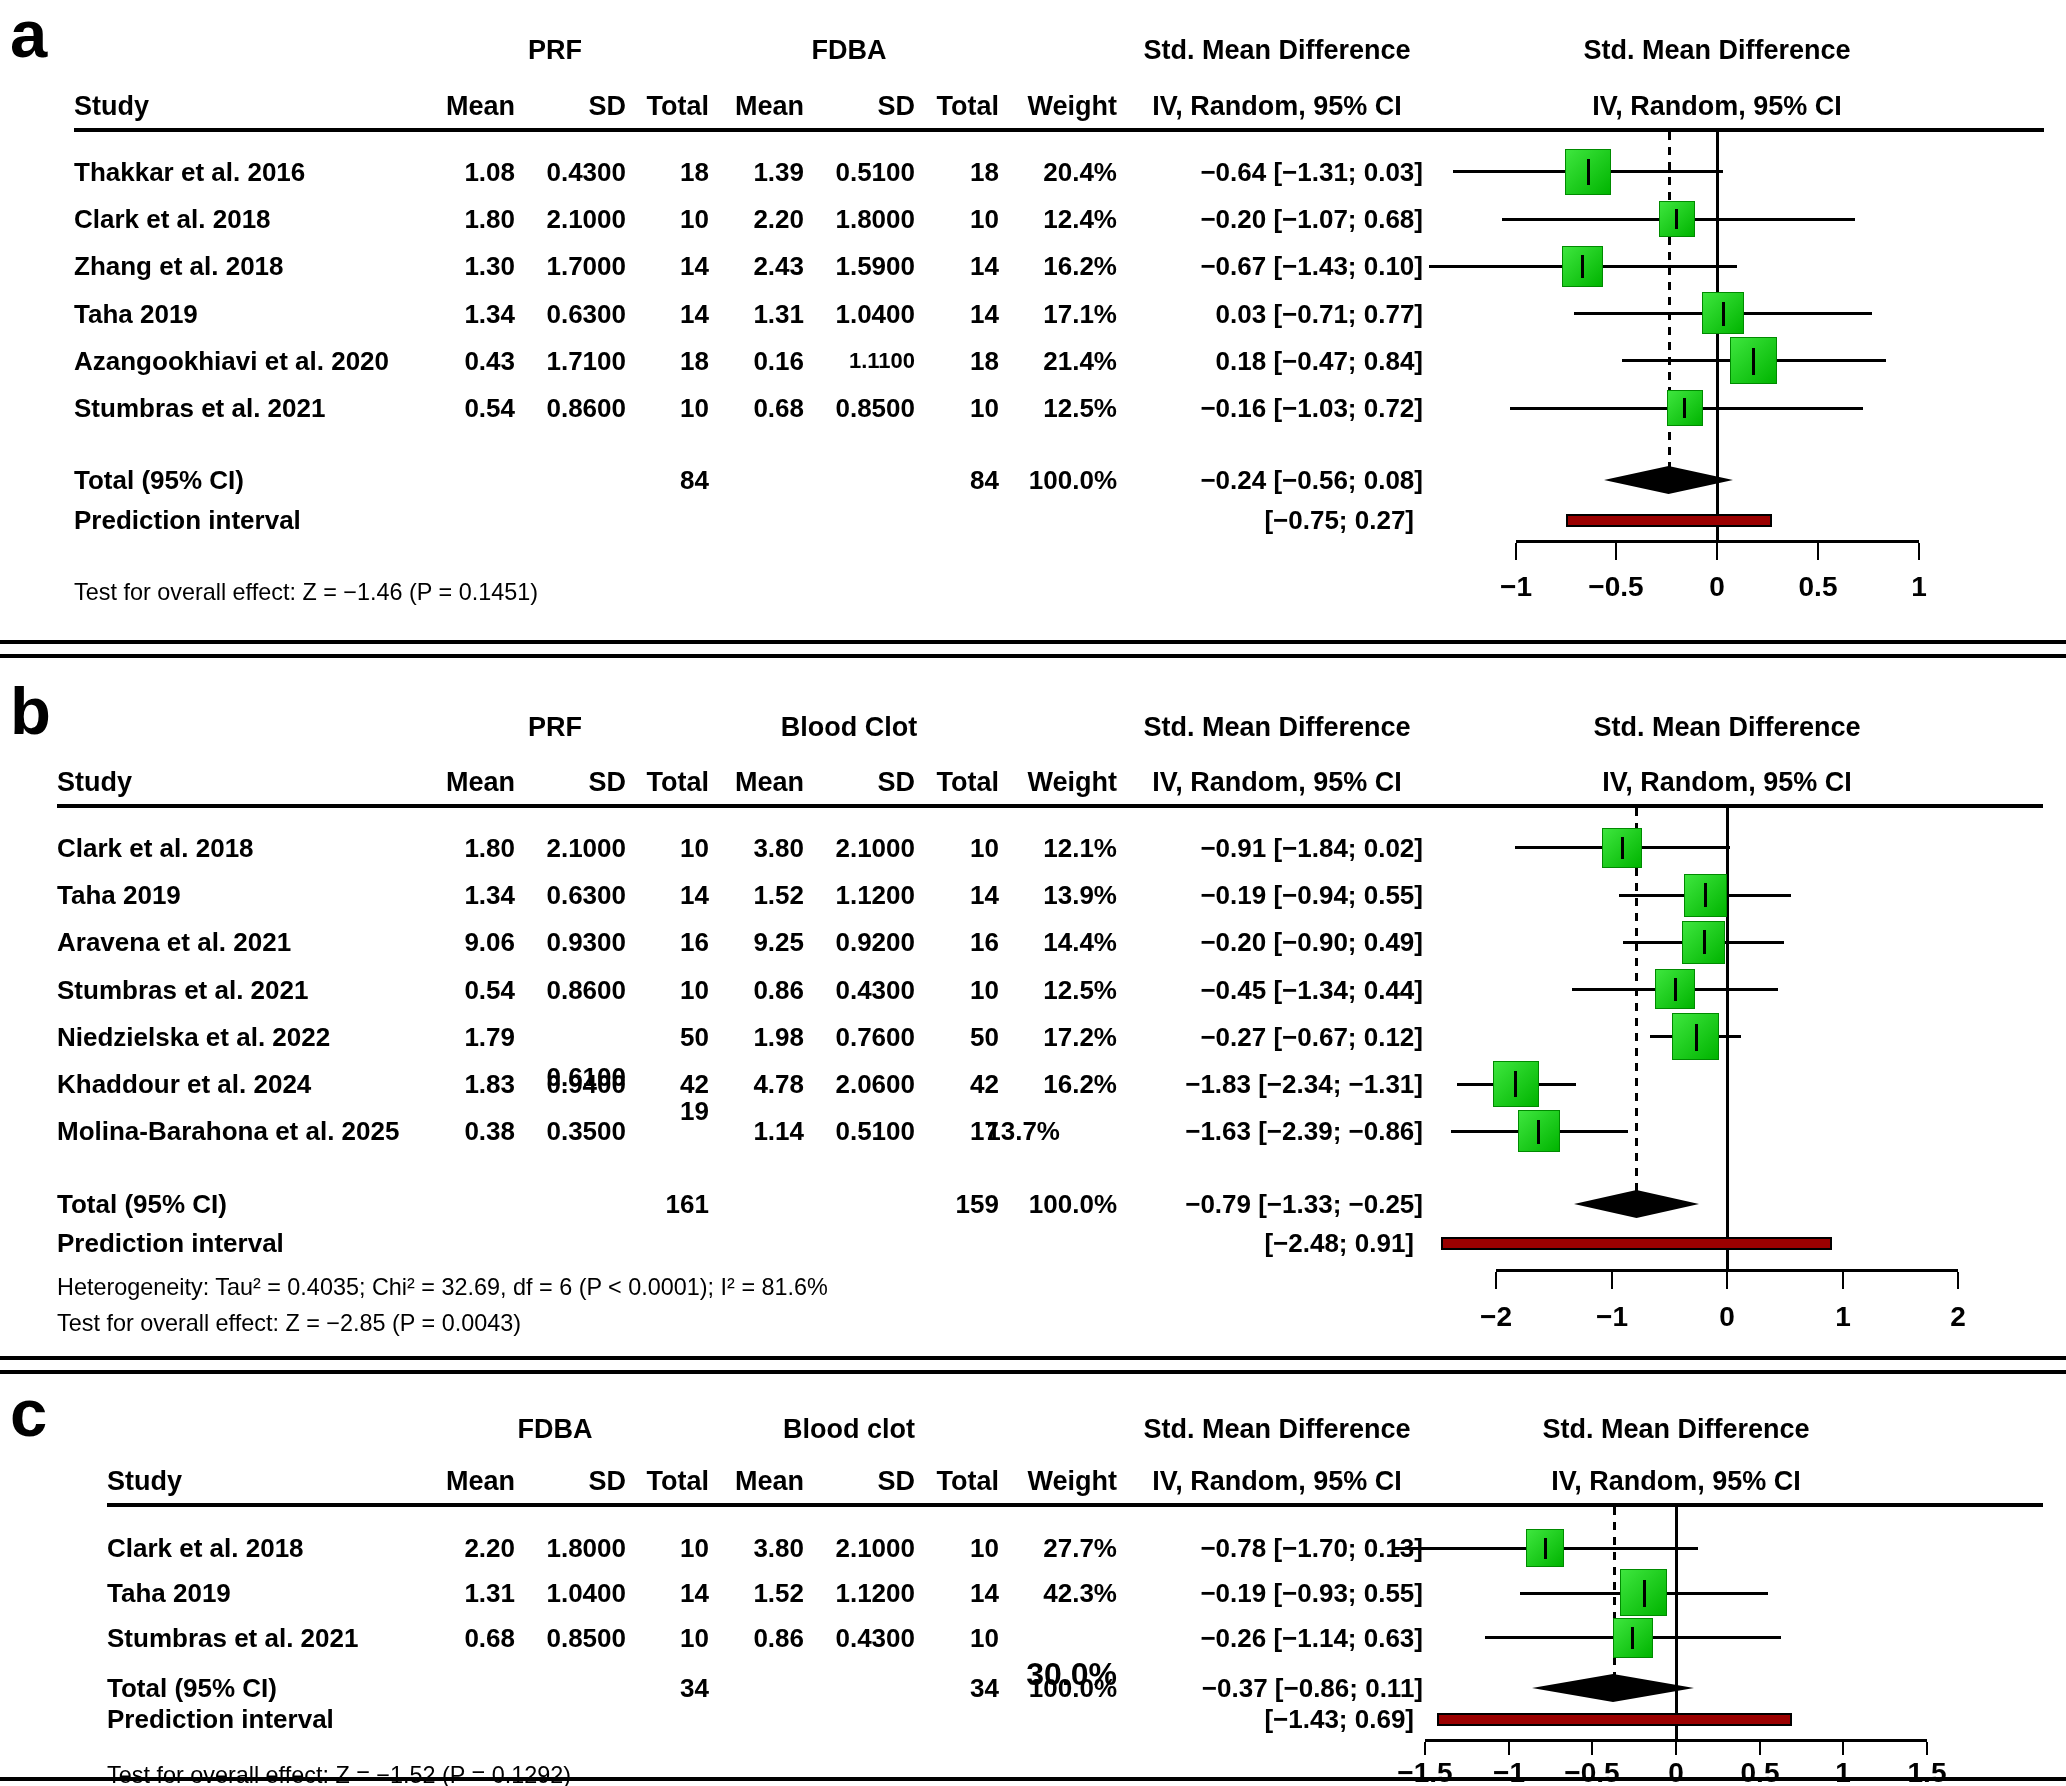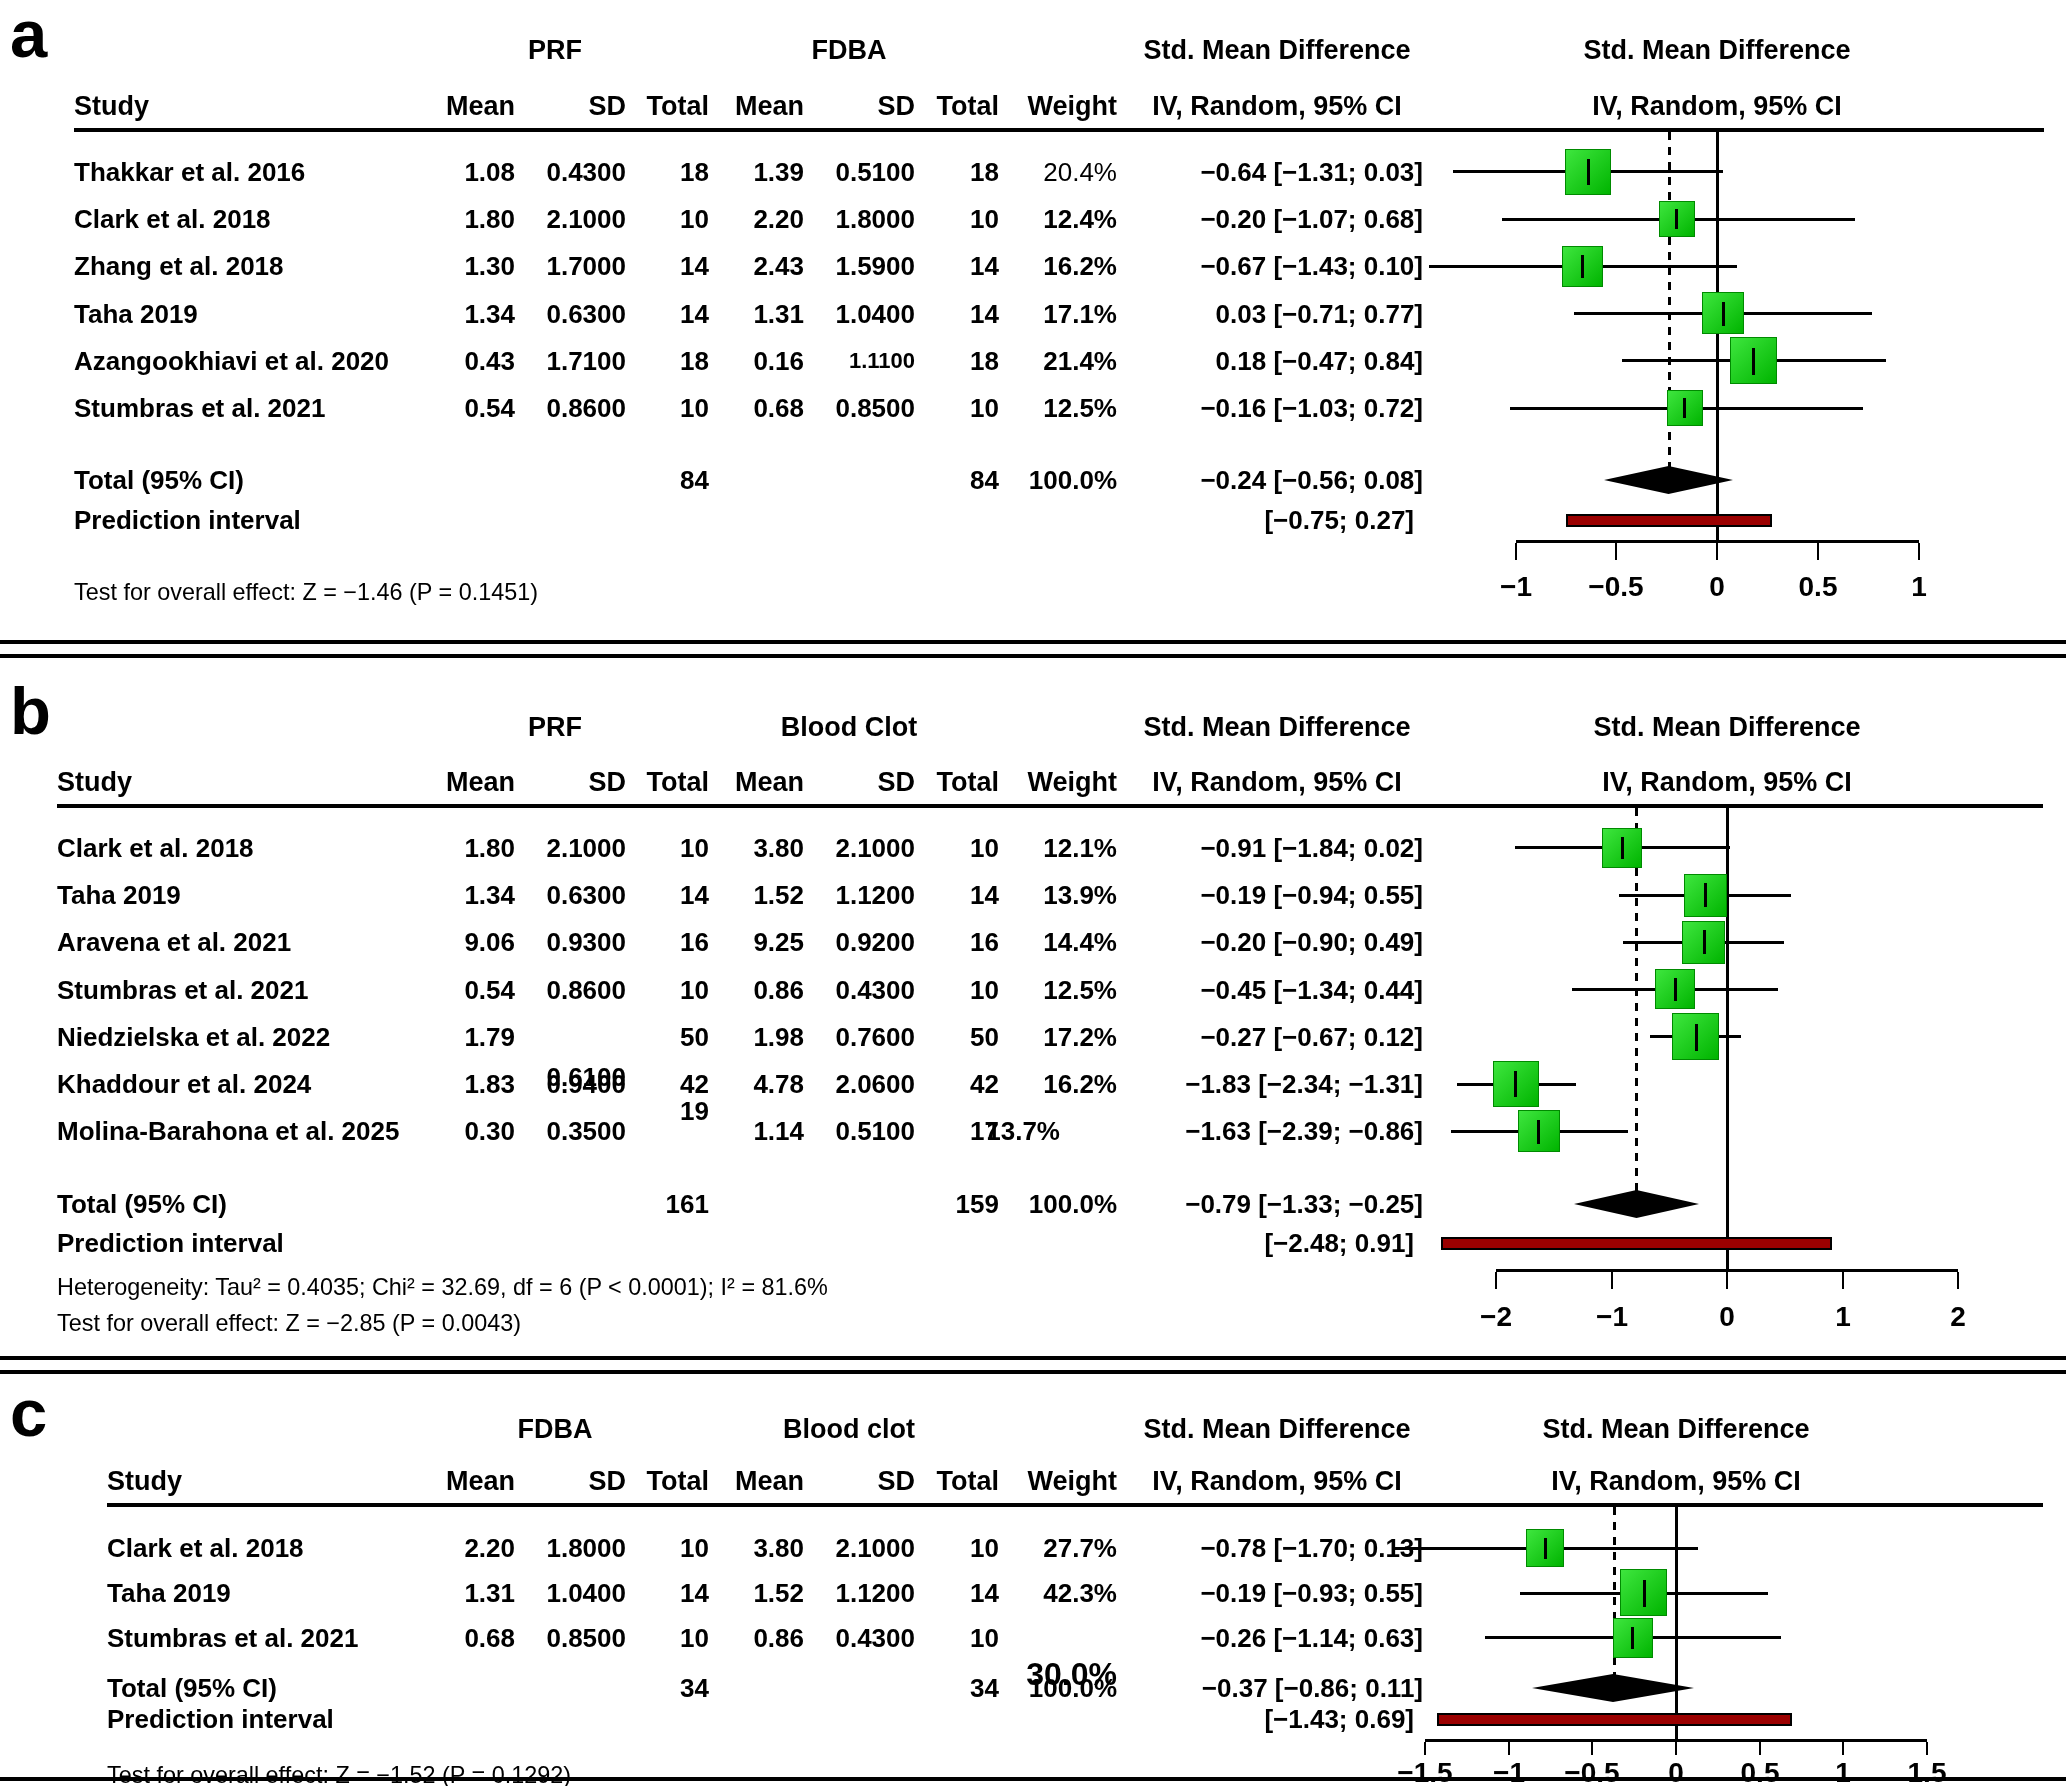--- a/index.html
+++ b/index.html
@@ -53,21 +53,21 @@
         <div style="position: absolute; left: 74px; top: 128px; width: 1970px; height: 4px; background: rgb(0, 0, 0);"></div>
         <div style="position: absolute; left: 1716px; top: 132px; width: 2.5px; height: 408px; background: rgb(0, 0, 0);"></div>
         <div style="position: absolute; left: 1668px; top: 132px; width: 2.5px; height: 348px; background: repeating-linear-gradient(rgb(0, 0, 0) 0px, rgb(0, 0, 0) 8px, transparent 8px, transparent 15px);"></div>
         <div style="position: absolute; left: 74px; top: 172px; font-size: 26px; font-weight: 700; white-space: nowrap; line-height: 1; transform: translate(0px, -50%);">Thakkar et al. 2016</div>
         <div style="position: absolute; left: 515px; top: 172px; font-size: 26px; font-weight: 700; white-space: nowrap; line-height: 1; transform: translate(-100%, -50%);">1.08</div>
         <div style="position: absolute; left: 626px; top: 172px; font-size: 26px; font-weight: 700; white-space: nowrap; line-height: 1; transform: translate(-100%, -50%);">0.4300</div>
         <div style="position: absolute; left: 709px; top: 172px; font-size: 26px; font-weight: 700; white-space: nowrap; line-height: 1; transform: translate(-100%, -50%);">18</div>
         <div style="position: absolute; left: 804px; top: 172px; font-size: 26px; font-weight: 700; white-space: nowrap; line-height: 1; transform: translate(-100%, -50%);">1.39</div>
         <div style="position: absolute; left: 915px; top: 172px; font-size: 26px; font-weight: 700; white-space: nowrap; line-height: 1; transform: translate(-100%, -50%);">0.5100</div>
         <div style="position: absolute; left: 999px; top: 172px; font-size: 26px; font-weight: 700; white-space: nowrap; line-height: 1; transform: translate(-100%, -50%);">18</div>
-        <div style="position: absolute; left: 1117px; top: 172px; font-size: 26px; font-weight: 400; white-space: nowrap; line-height: 1; transform: translate(-100%, -50%);">20.4%</div>
+        <div style="position: absolute; left: 1117px; top: 172px; font-size: 26px; font-weight: 700; white-space: nowrap; line-height: 1; transform: translate(-100%, -50%);">20.4%</div>
         <div style="position: absolute; left: 1423px; top: 172px; font-size: 26px; font-weight: 700; white-space: nowrap; line-height: 1; transform: translate(-100%, -50%);">−0.64 [−1.31; 0.03]</div>
         <div style="position: absolute; left: 1453px; top: 170px; width: 270px; height: 3px; background: rgb(0, 0, 0);"></div>
         <div style="position: absolute; left: 1565px; top: 149px; width: 46px; height: 46px; box-sizing: border-box; background: linear-gradient(135deg, rgb(62, 230, 62), rgb(0, 180, 0)); border: 1px solid rgb(0, 138, 0);"></div>
         <div style="position: absolute; left: 1587px; top: 159px; width: 3px; height: 26px; background: rgb(0, 0, 0);"></div>
         <div style="position: absolute; left: 74px; top: 219px; font-size: 26px; font-weight: 700; white-space: nowrap; line-height: 1; transform: translate(0px, -50%);">Clark et al. 2018</div>
         <div style="position: absolute; left: 515px; top: 219px; font-size: 26px; font-weight: 700; white-space: nowrap; line-height: 1; transform: translate(-100%, -50%);">1.80</div>
         <div style="position: absolute; left: 626px; top: 219px; font-size: 26px; font-weight: 700; white-space: nowrap; line-height: 1; transform: translate(-100%, -50%);">2.1000</div>
         <div style="position: absolute; left: 709px; top: 219px; font-size: 26px; font-weight: 700; white-space: nowrap; line-height: 1; transform: translate(-100%, -50%);">10</div>
         <div style="position: absolute; left: 804px; top: 219px; font-size: 26px; font-weight: 700; white-space: nowrap; line-height: 1; transform: translate(-100%, -50%);">2.20</div>
         <div style="position: absolute; left: 915px; top: 219px; font-size: 26px; font-weight: 700; white-space: nowrap; line-height: 1; transform: translate(-100%, -50%);">1.8000</div>
@@ -239,21 +239,21 @@
         <div style="position: absolute; left: 709px; top: 407px; font-size: 26px; font-weight: 700; white-space: nowrap; line-height: 1; transform: translate(-100%, -50%);">42</div>
         <div style="position: absolute; left: 804px; top: 407px; font-size: 26px; font-weight: 700; white-space: nowrap; line-height: 1; transform: translate(-100%, -50%);">4.78</div>
         <div style="position: absolute; left: 915px; top: 407px; font-size: 26px; font-weight: 700; white-space: nowrap; line-height: 1; transform: translate(-100%, -50%);">2.0600</div>
         <div style="position: absolute; left: 999px; top: 407px; font-size: 26px; font-weight: 700; white-space: nowrap; line-height: 1; transform: translate(-100%, -50%);">42</div>
         <div style="position: absolute; left: 1117px; top: 407px; font-size: 26px; font-weight: 700; white-space: nowrap; line-height: 1; transform: translate(-100%, -50%);">16.2%</div>
         <div style="position: absolute; left: 1423px; top: 407px; font-size: 26px; font-weight: 700; white-space: nowrap; line-height: 1; transform: translate(-100%, -50%);">−1.83 [−2.34; −1.31]</div>
         <div style="position: absolute; left: 1457px; top: 406px; width: 119px; height: 3px; background: rgb(0, 0, 0);"></div>
         <div style="position: absolute; left: 1493px; top: 384px; width: 46px; height: 46px; box-sizing: border-box; background: linear-gradient(135deg, rgb(62, 230, 62), rgb(0, 180, 0)); border: 1px solid rgb(0, 138, 0);"></div>
         <div style="position: absolute; left: 1514px; top: 394px; width: 3px; height: 26px; background: rgb(0, 0, 0);"></div>
         <div style="position: absolute; left: 57px; top: 454px; font-size: 26px; font-weight: 700; white-space: nowrap; line-height: 1; transform: translate(0px, -50%);">Molina-Barahona et al. 2025</div>
-        <div style="position: absolute; left: 515px; top: 454px; font-size: 26px; font-weight: 700; white-space: nowrap; line-height: 1; transform: translate(-100%, -50%);">0.30</div>
+        <div style="position: absolute; left: 515px; top: 454px; font-size: 26px; font-weight: 700; white-space: nowrap; line-height: 1; transform: translate(-100%, -50%);">0.38</div>
         <div style="position: absolute; left: 626px; top: 454px; font-size: 26px; font-weight: 700; white-space: nowrap; line-height: 1; transform: translate(-100%, -50%);">0.3500</div>
         <div style="position: absolute; left: 709px; top: 434px; font-size: 26px; font-weight: 700; white-space: nowrap; line-height: 1; transform: translate(-100%, -50%);">19</div>
         <div style="position: absolute; left: 804px; top: 454px; font-size: 26px; font-weight: 700; white-space: nowrap; line-height: 1; transform: translate(-100%, -50%);">1.14</div>
         <div style="position: absolute; left: 915px; top: 454px; font-size: 26px; font-weight: 700; white-space: nowrap; line-height: 1; transform: translate(-100%, -50%);">0.5100</div>
         <div style="position: absolute; left: 999px; top: 454px; font-size: 26px; font-weight: 700; white-space: nowrap; line-height: 1; transform: translate(-100%, -50%);">17</div>
         <div style="position: absolute; left: 1060px; top: 454px; font-size: 26px; font-weight: 700; white-space: nowrap; line-height: 1; transform: translate(-100%, -50%);">13.7%</div>
         <div style="position: absolute; left: 1423px; top: 454px; font-size: 26px; font-weight: 700; white-space: nowrap; line-height: 1; transform: translate(-100%, -50%);">−1.63 [−2.39; −0.86]</div>
         <div style="position: absolute; left: 1451px; top: 453px; width: 177px; height: 3px; background: rgb(0, 0, 0);"></div>
         <div style="position: absolute; left: 1518px; top: 433px; width: 42px; height: 42px; box-sizing: border-box; background: linear-gradient(135deg, rgb(62, 230, 62), rgb(0, 180, 0)); border: 1px solid rgb(0, 138, 0);"></div>
         <div style="position: absolute; left: 1537px; top: 443px; width: 3px; height: 23.6px; background: rgb(0, 0, 0);"></div>

